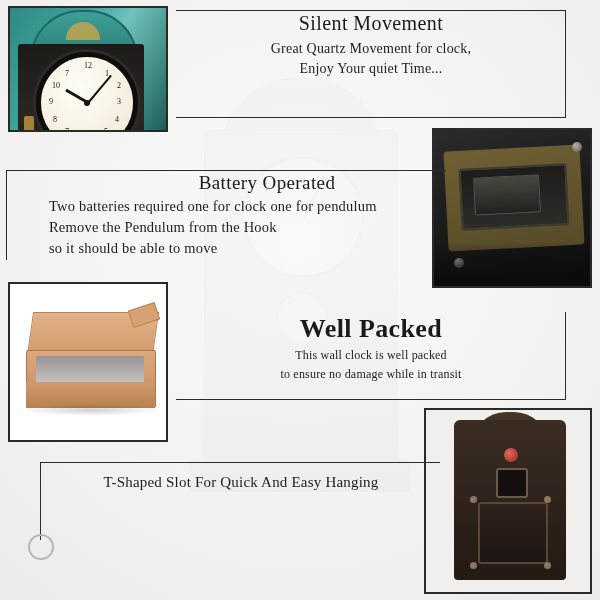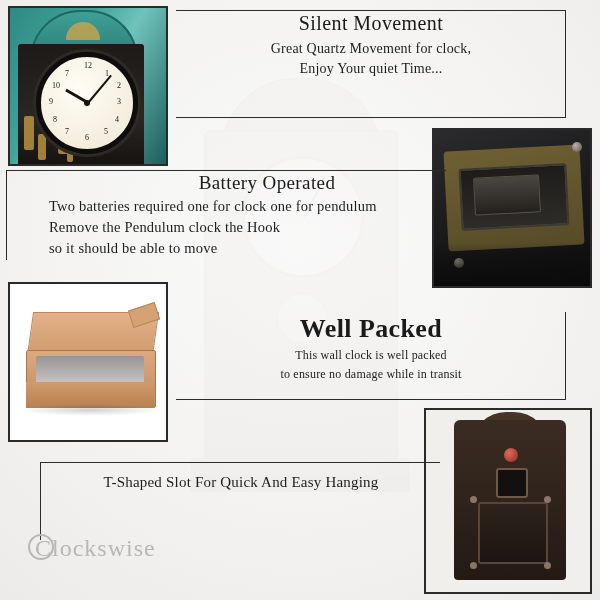--- a/index.html
+++ b/index.html
@@ -51,21 +51,21 @@
   .photo{
     position:absolute;
     border:2px solid #2a2a2a;
     background:#fff;
     box-sizing:border-box;
     overflow:hidden;
   }
   .photo .inner{position:absolute;inset:0;}
 
   
-  #photo-clock{left:8px;top:6px;width:160px;height:160px;}
+  #photo-clock{left:8px;top:6px;width:160px;height:126px;}
   #photo-clock .bg{
     position:absolute;inset:0;
     background:linear-gradient(120deg,#2f8a84 0%, #3fa49a 35%, #6fc3ba 55%, #1d5e5b 100%);
   }
   #photo-clock .case{
     position:absolute;left:8px;top:36px;width:126px;height:124px;
     background:linear-gradient(180deg,#1d1a17,#2b2622 60%,#14110f);
     border-radius:3px;
   }
   #photo-clock .crown{
@@ -312,33 +312,33 @@
     <div style="height:6px"></div>
     <span class="line">Great Quartz Movement for clock,</span>
     <div style="height:4px"></div>
     <span class="line">Enjoy Your quiet Time...</span>
   </div>
 
   <div id="frame-battery"></div>
   <div class="block" id="blk-battery">
     <div class="title">Battery Operated</div>
     <span class="line">Two batteries required one for clock one for pendulum</span>
-    <span class="line">Remove the Pendulum clock the Hook</span>
+    <span class="line">Remove the Pendulum from the Hook</span>
     <span class="line">so it should be able to move</span>
   </div>
 
   <div id="frame-packed"></div>
   <div class="block" id="blk-packed">
     <div class="title">Well Packed</div>
     <span class="line">This wall clock is well packed</span>
     <span class="line">to ensure no damage while in transit</span>
   </div>
 
   <div id="frame-hang"></div>
   <div class="block" id="blk-hang">
     <span class="line">T-Shaped Slot For Quick And Easy Hanging</span>
   </div>
 
   <div id="brand">
-    <span class="c"></span><span>Clockswise</span>
+    <span class="c"></span>
   </div>
 
 </div>
 
 </body></html>

